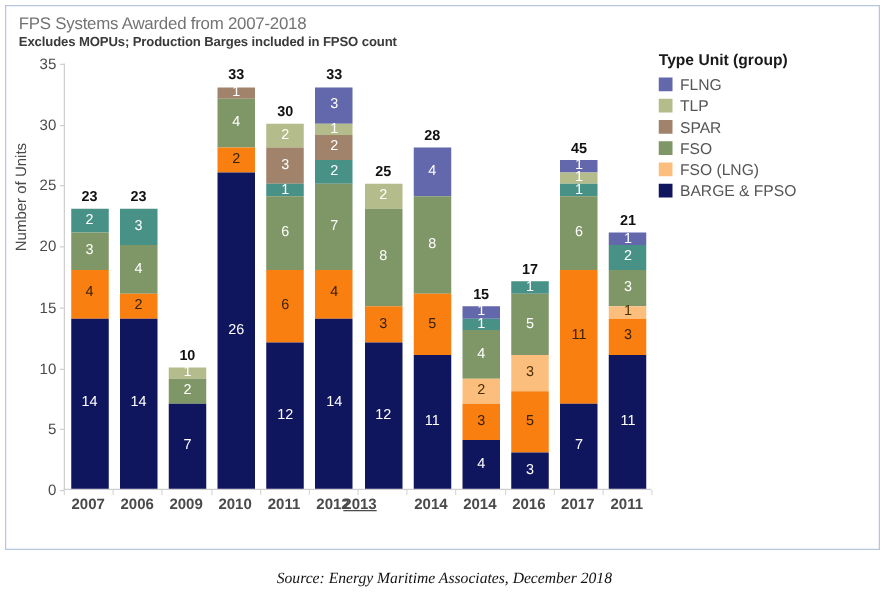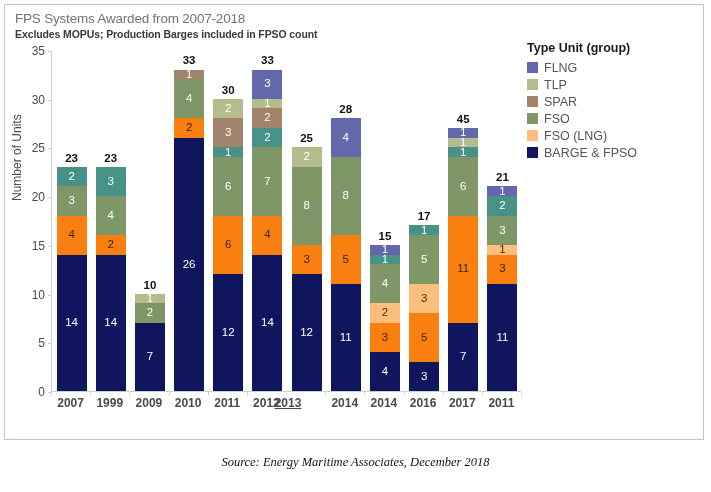--- a/index.html
+++ b/index.html
@@ -315,21 +315,21 @@
             <div class="seg" style="height: 9.74286px; background: rgb(99, 103, 171); color: rgb(255, 255, 255);">
               <span>1</span>
             </div>
           </div>
           <div class="total" style="left: 435.417px; top: 121.4px;">21</div>
         </div>
     </div>
     <div id="xaxis">
         <div class="xtick" style="left: 4.58333px;">2007</div>
         <div class="xtickmark" style="left: 0px;"></div>
-        <div class="xtick" style="left: 43.75px;">1999</div>
+        <div class="xtick" style="left: 43.75px;">2006</div>
         <div class="xtickmark" style="left: 39.1667px;"></div>
         <div class="xtick" style="left: 82.9167px;">2009</div>
         <div class="xtickmark" style="left: 78.3333px;"></div>
         <div class="xtick" style="left: 122.083px;">2010</div>
         <div class="xtickmark" style="left: 117.5px;"></div>
         <div class="xtick" style="left: 161.25px;">2011</div>
         <div class="xtickmark" style="left: 156.667px;"></div>
         <div class="xtick" style="left: 200.417px;">2012</div>
         <div class="xtickmark" style="left: 195.833px;"></div>
         <div class="xtick" style="left: 222px; text-decoration: underline;">2013</div>

